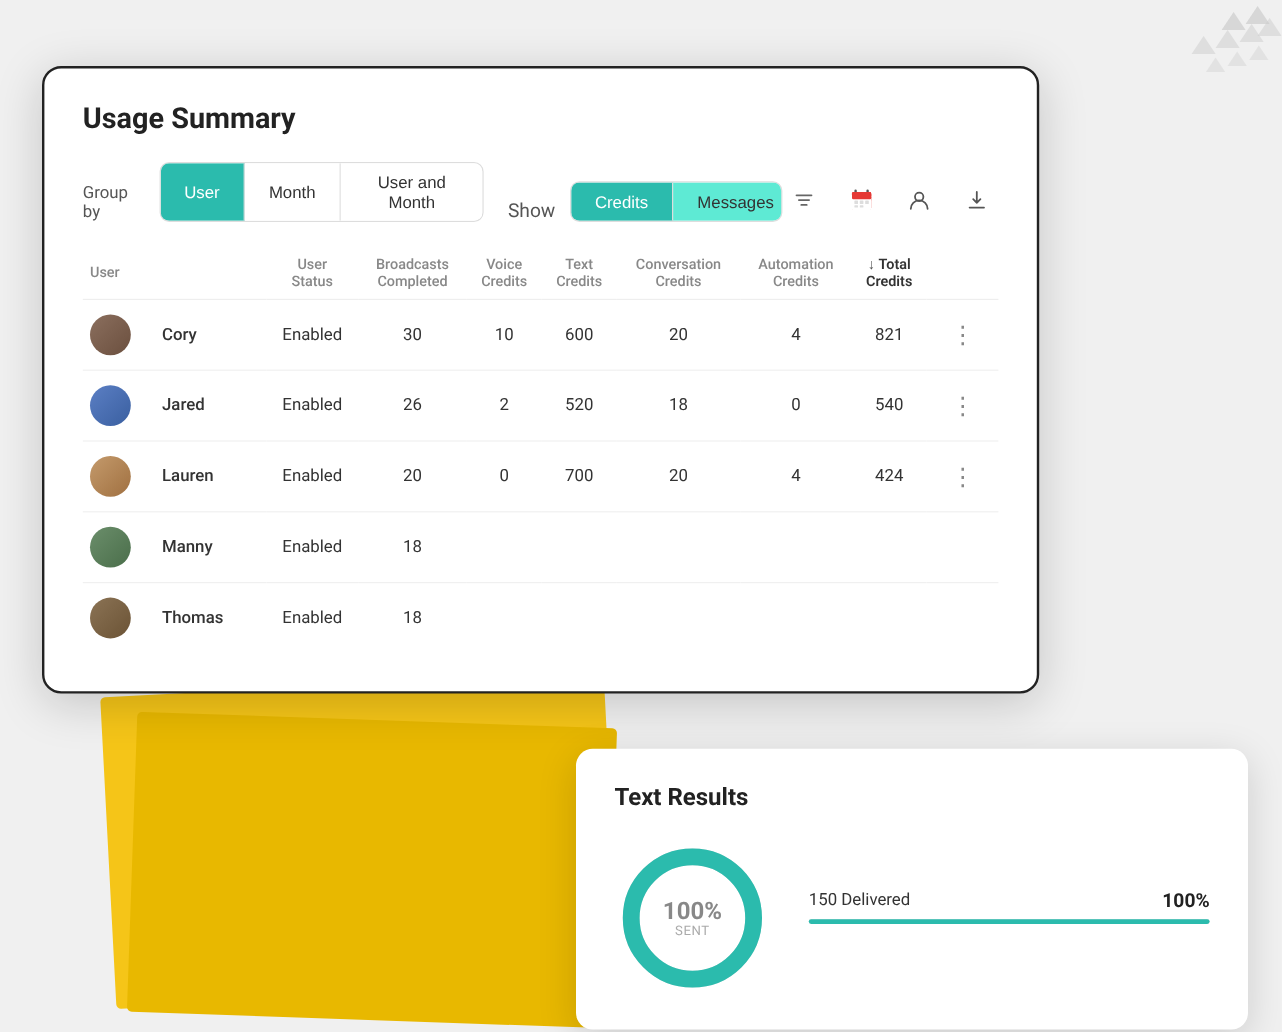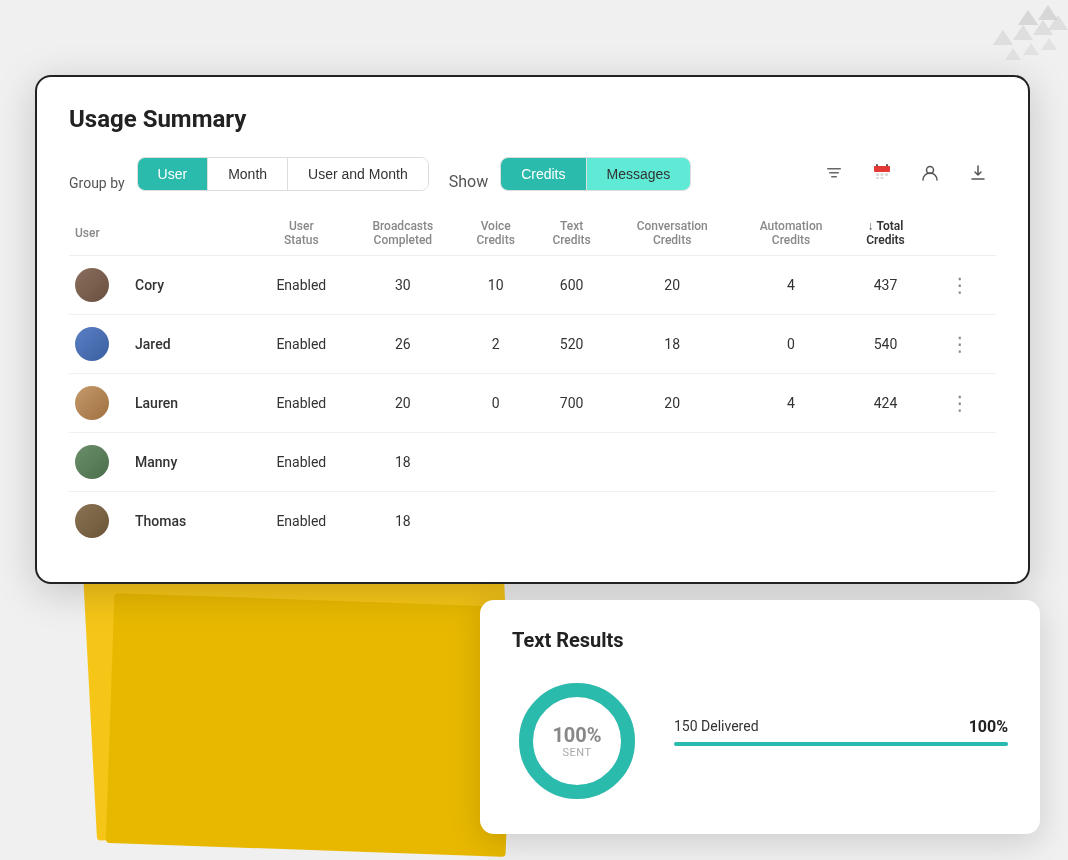--- a/index.html
+++ b/index.html
@@ -44,28 +44,27 @@
       border-radius: 4px;
       transform: rotate(2deg);
       z-index: 2;
     }
 
     
     .main-card {
       position: absolute;
       top: 55px;
       left: 35px;
-      width: 995px;
+      width: 831px;
       background: #fff;
       border-radius: 16px;
       box-shadow: 0 8px 40px rgba(0,0,0,0.18);
       z-index: 10;
       padding: 28px 32px 32px;
       border: 2px solid #222;
-      margin-top: 20px;
     }
 
     .page-title {
       font-size: 24px;
       font-weight: 700;
       color: #222;
       margin-bottom: 22px;
     }
 
     
@@ -243,21 +242,21 @@
       border: none;
       cursor: pointer;
       font-size: 20px;
       color: #888;
       padding: 4px 8px;
     }
 
     
     .popup-card {
       position: absolute;
-      bottom: 26px;
+      bottom: 2px;
       right: 28px;
       width: 560px;
       background: #fff;
       border-radius: 14px;
       box-shadow: 0 8px 32px rgba(0,0,0,0.15);
       padding: 28px 32px;
       z-index: 20;
     }
     .popup-title {
       font-size: 20px;
@@ -436,21 +435,21 @@
             <div class="avatar cory"></div>
             <span class="user-name">Cory</span>
           </div>
         </td>
         <td>Enabled</td>
         <td>30</td>
         <td>10</td>
         <td>600</td>
         <td>20</td>
         <td>4</td>
-        <td>437</td>
+        <td>821</td>
         <td>
           <button class="row-menu-btn">⋮</button>
         </td>
       </tr>
 
       <tr>
         <td>
           <div class="user-cell">
             <div class="avatar jared"></div>
             <span class="user-name">Jared</span>

